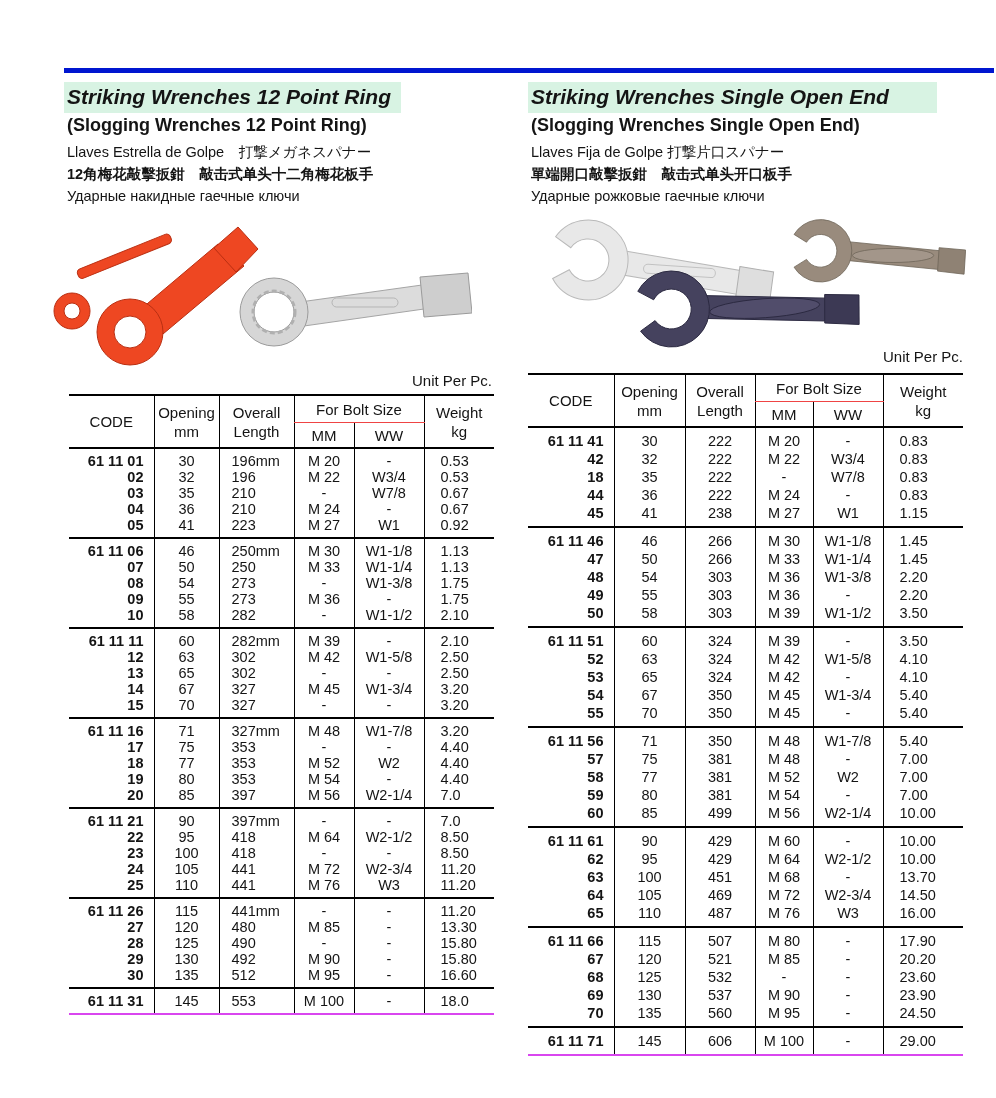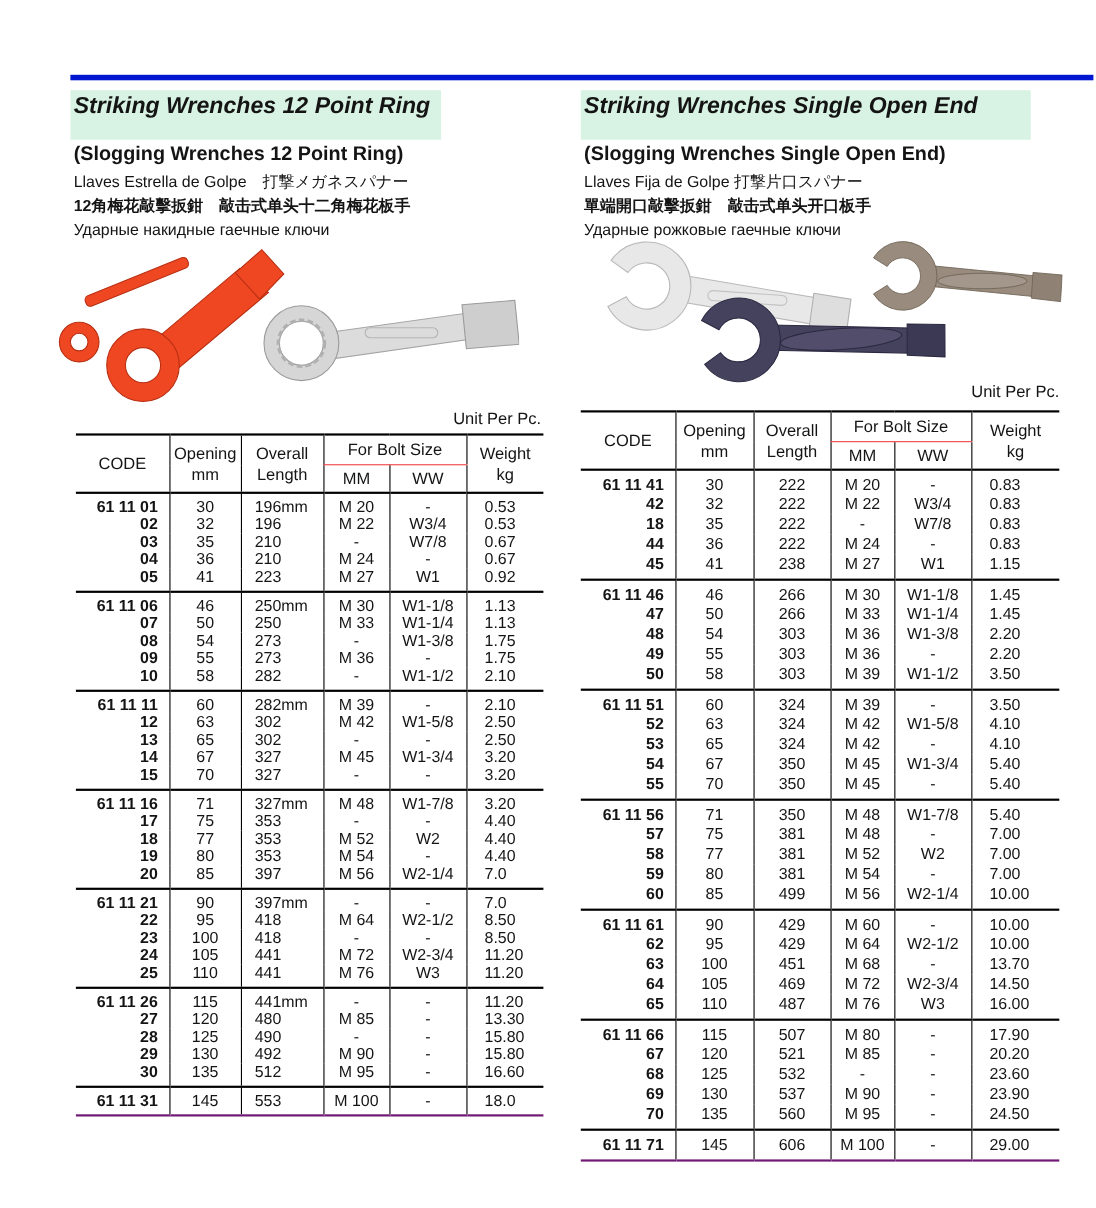--- a/index.html
+++ b/index.html
@@ -9,21 +9,21 @@
   
   .page-title{position:absolute;left:64px;top:22px;margin:0;font-size:31px;font-weight:bold;font-style:italic;letter-spacing:.5px;white-space:nowrap;}
   .page-title .kr{font-size:26px;margin-left:46px;font-weight:bold;}
   .blue-rule{position:absolute;left:64px;right:2px;top:68px;height:5px;background:#0016d0;}
 
   
   .col{position:absolute;top:82px;}
   .col-left{left:64px;width:430px;}
   .col-right{left:528px;width:437px;}
 
-  .sec-heading{display:inline-block;background:#d8f3e3;font-weight:bold;font-style:italic;font-size:21px;line-height:27px;padding:1px 10px 17px 3px;white-space:nowrap;}
+  .sec-heading{display:inline-block;background:#d8f3e3;font-weight:bold;font-style:italic;font-size:21px;line-height:27px;padding:1px 10px 3px 3px;white-space:nowrap;}
   .col-right .sec-heading{padding-right:48px;}
   .sec-sub{font-weight:bold;font-size:18px;line-height:23px;margin:1px 0 4px 3px;white-space:nowrap;}
   .lang-line{font-size:14.5px;line-height:22px;margin-left:3px;white-space:nowrap;}
   .lang-cjk{font-weight:bold;}
 
   .wrench-art{position:absolute;}
   .art-left{left:-22px;top:130px;}
   .art-right{left:8px;top:118px;}
 
   .unit-label{position:absolute;right:2px;font-size:15px;white-space:nowrap;}
@@ -39,21 +39,21 @@
   .tbl th.bl{border-left:1px solid #000;}
   .tbl thead tr:first-child th{border-top:2px solid #000;}
   .tbl thead th{border-bottom:2px solid #000;font-size:15px;}
   .tbl thead th.h-bolt{border-bottom:1px solid #ef4444;height:26px;}
   .tbl thead th.h-sub{height:24px;}
   .tbl thead th.pre{white-space:pre-line;line-height:19px;}
   .tbl tbody td{height:16px;line-height:16px;}
   .tbl-right tbody td{height:18px;line-height:18px;}
   .tbl tbody tr.group-start td{border-top:2px solid #000;padding-top:4px;}
   .tbl tbody tr.group-end td{padding-bottom:4px;}
-  .tbl tbody tr:last-child td{border-bottom:2px solid #701a75;}
+  .tbl tbody tr:last-child td{border-bottom:2px solid #d946ef;}
   .tbl td.c-code{text-align:right;padding-right:10px;font-weight:bold;white-space:nowrap;}
   .tbl td.c-wt{text-align:left;padding-left:16px;}
   .tbl-left td.c-len{text-align:left;padding-left:12px;}
 </style>
 </head>
 <body>
 
 <div class="page">
 
   <div class="blue-rule"></div>

